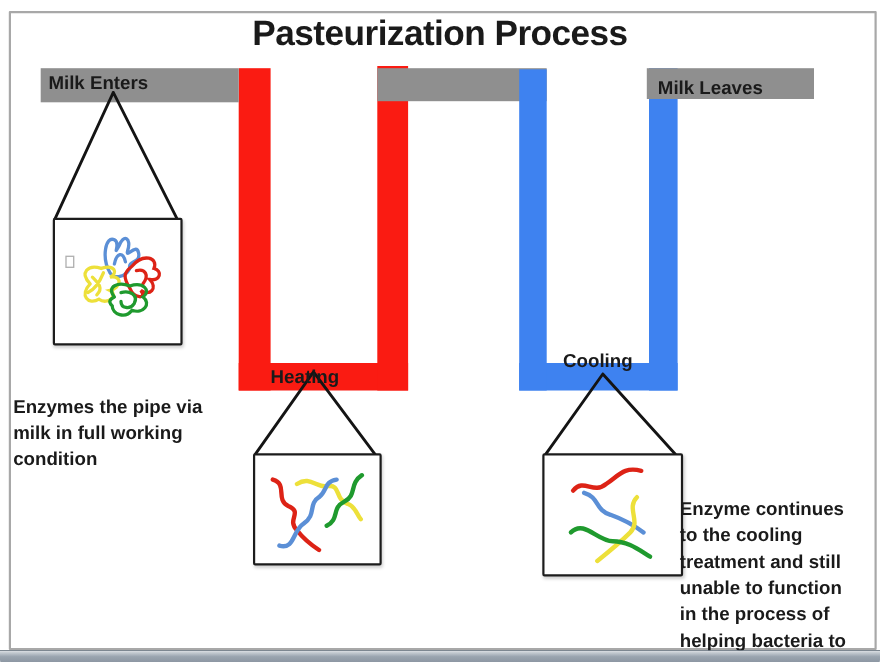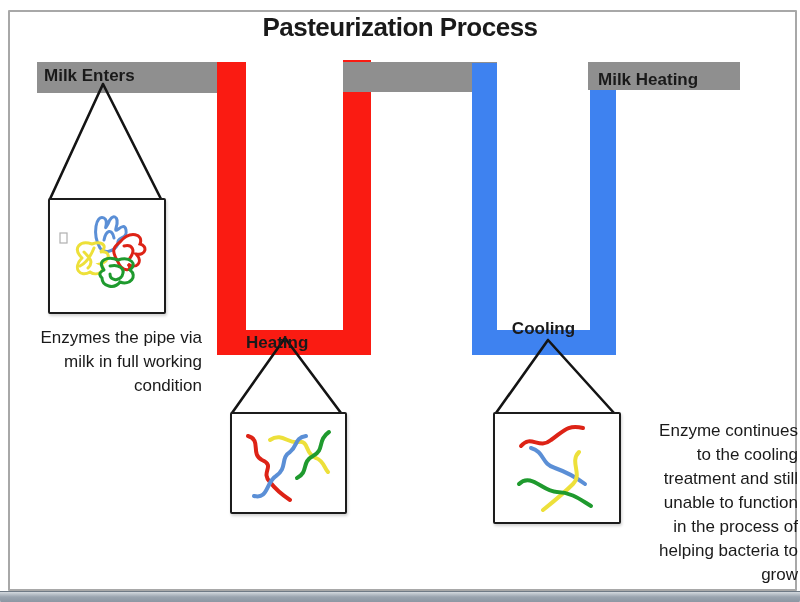--- a/index.html
+++ b/index.html
@@ -11,21 +11,21 @@
     position:absolute;left:8px;top:10px;width:785px;height:577px;
     border:2px solid #a8a8a8;border-radius:1px;z-index:1;
   }
   .bottom-bar{
     position:absolute;left:0;top:591px;width:800px;height:11px;z-index:10;
     background:linear-gradient(#d4d9de,#9aa4af 45%,#8a94a0);
     border-top:1px solid #6f7a86;border-radius:0 0 3px 3px;
   }
   .title{
     position:absolute;left:200px;top:12px;width:400px;margin:0;
-    text-align:center;font-size:26px;font-weight:700;letter-spacing:-0.5px;z-index:6;
+    text-align:center;font-size:32px;font-weight:700;letter-spacing:-0.5px;z-index:6;
   }
   .lbl{position:absolute;font-size:17px;font-weight:600;z-index:6;margin-top:30px;}
   .milk-enters{left:44px;top:36px;}
   .milk-leaves{left:598px;top:40px;}
   .heating-lbl{left:246px;top:303px;width:97px;text-align:left;}
   .cooling-lbl{left:497px;top:289px;width:93px;text-align:center;}
   .pipe{position:absolute;}
   .pipe.gray{background:#8F8F8F;z-index:3;}
   .pipe.hot{background:#FA1B12;z-index:2;}
   .pipe.cold{background:#3E82F0;}
@@ -40,36 +40,36 @@
   .cold-right{left:590px;top:62px;width:26px;height:293px;z-index:2;}
   .funnels{position:absolute;left:0;top:0;width:800px;height:602px;z-index:4;pointer-events:none;}
   .magbox{
     position:absolute;background:#fff;border:2px solid #1c1c1c;border-radius:2px;
     box-shadow:1px 2px 3px rgba(0,0,0,0.18);z-index:5;
   }
   .box1{left:48px;top:198px;width:114px;height:112px;}
   .box2{left:230px;top:412px;width:113px;height:98px;}
   .box3{left:493px;top:412px;width:124px;height:108px;}
   .magbox svg{display:block;width:100%;height:100%;}
-  .caption{position:absolute;text-align:right;font-size:17px;font-weight:400;line-height:24px;z-index:6;}
+  .caption{position:absolute;text-align:left;font-size:17px;font-weight:700;line-height:24px;z-index:6;margin-top:32px;}
   .cap-intact{left:12px;top:326px;width:190px;}
   .cap-heated{left:133px;top:517px;width:328px;}
   .cap-cooled{left:618px;top:419px;width:180px;}
 </style>
 </head>
 <body>
 
 <div class="canvas">
 
   <div class="frame"></div>
 
   <h1 class="title">Pasteurization Process</h1>
 
   <div class="lbl milk-enters">Milk Enters</div>
-  <div class="lbl milk-leaves">Milk Heating</div>
+  <div class="lbl milk-leaves">Milk Leaves</div>
 
   <div class="pipe hot hot-left"></div>
   <div class="pipe hot hot-bottom"></div>
   <div class="pipe hot hot-right"></div>
   <div class="pipe cold cold-left"></div>
   <div class="pipe cold cold-bottom"></div>
   <div class="pipe cold cold-right"></div>
   <div class="pipe gray gray1"></div>
   <div class="pipe gray gray2"></div>
   <div class="pipe gray gray3"></div>

